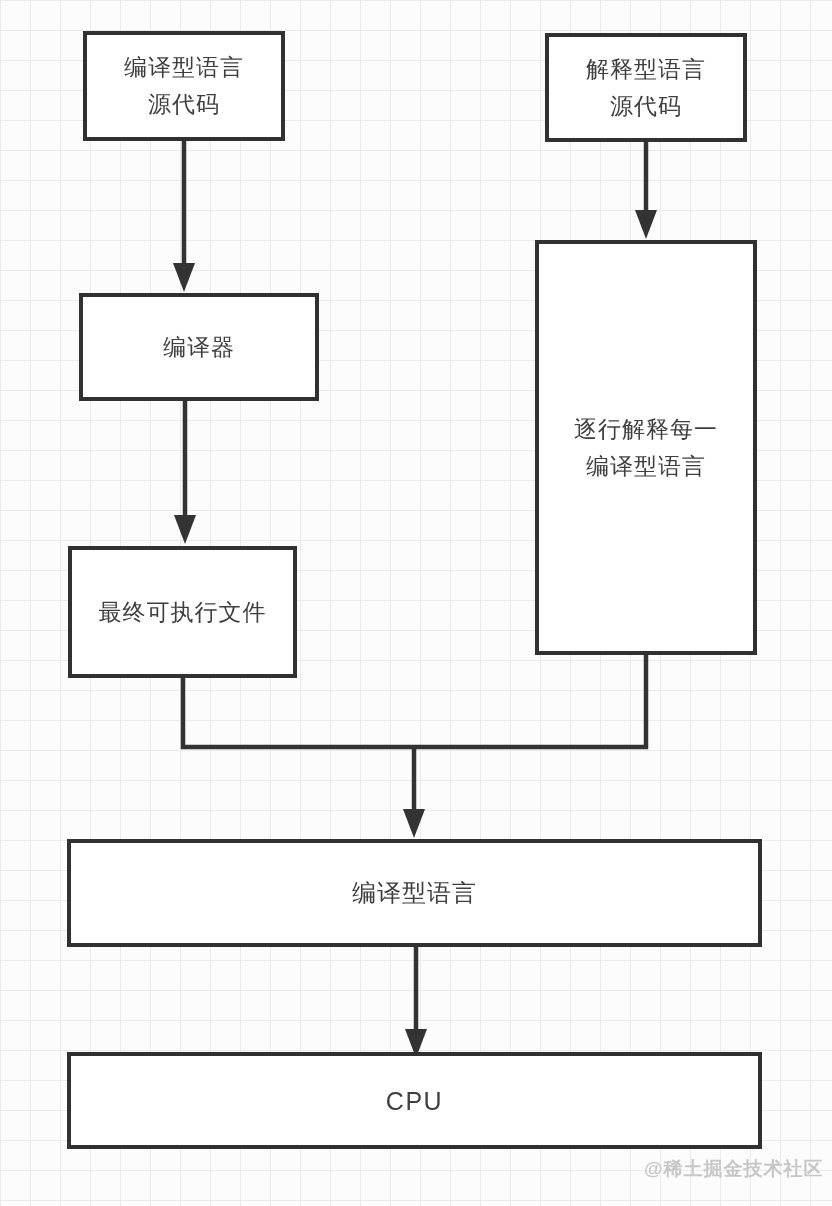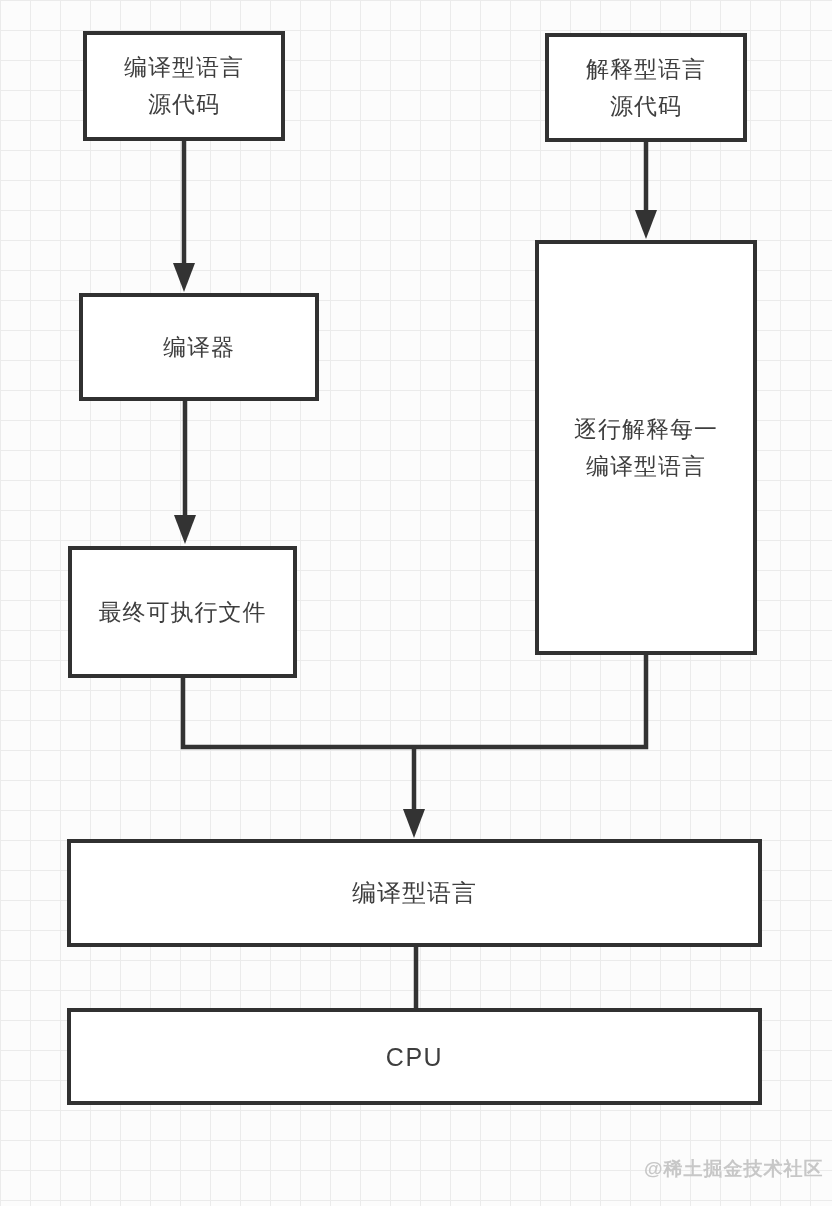--- a/index.html
+++ b/index.html
@@ -41,21 +41,21 @@
     letter-spacing: 1px;
   }
   .node .line { display: block; }
   
   .n-compiled-source   { left: 83px;  top: 31px;   width: 202px; height: 110px; }
   .n-interpreted-source{ left: 545px; top: 33px;   width: 202px; height: 109px; }
   .n-compiler          { left: 79px;  top: 293px;  width: 240px; height: 108px; }
   .n-executable        { left: 68px;  top: 546px;  width: 229px; height: 132px; }
   .n-interpret-lines   { left: 535px; top: 240px;  width: 222px; height: 415px; }
   .n-os                { left: 67px;  top: 839px;  width: 695px; height: 108px; font-size: 24px; }
-  .n-cpu               { left: 67px;  top: 1008px; width: 695px; height: 97px;  font-size: 25px; letter-spacing: 1.5px; }
+  .n-cpu               { left: 67px;  top: 1052px; width: 695px; height: 97px;  font-size: 25px; letter-spacing: 1.5px; }
   .watermark {
     position: absolute;
     left: 644px;
     top: 1156px;
     font-size: 19px;
     letter-spacing: 1px;
     color: #c7c7c7;
     z-index: 3;
     white-space: nowrap;
     font-weight: bold;

